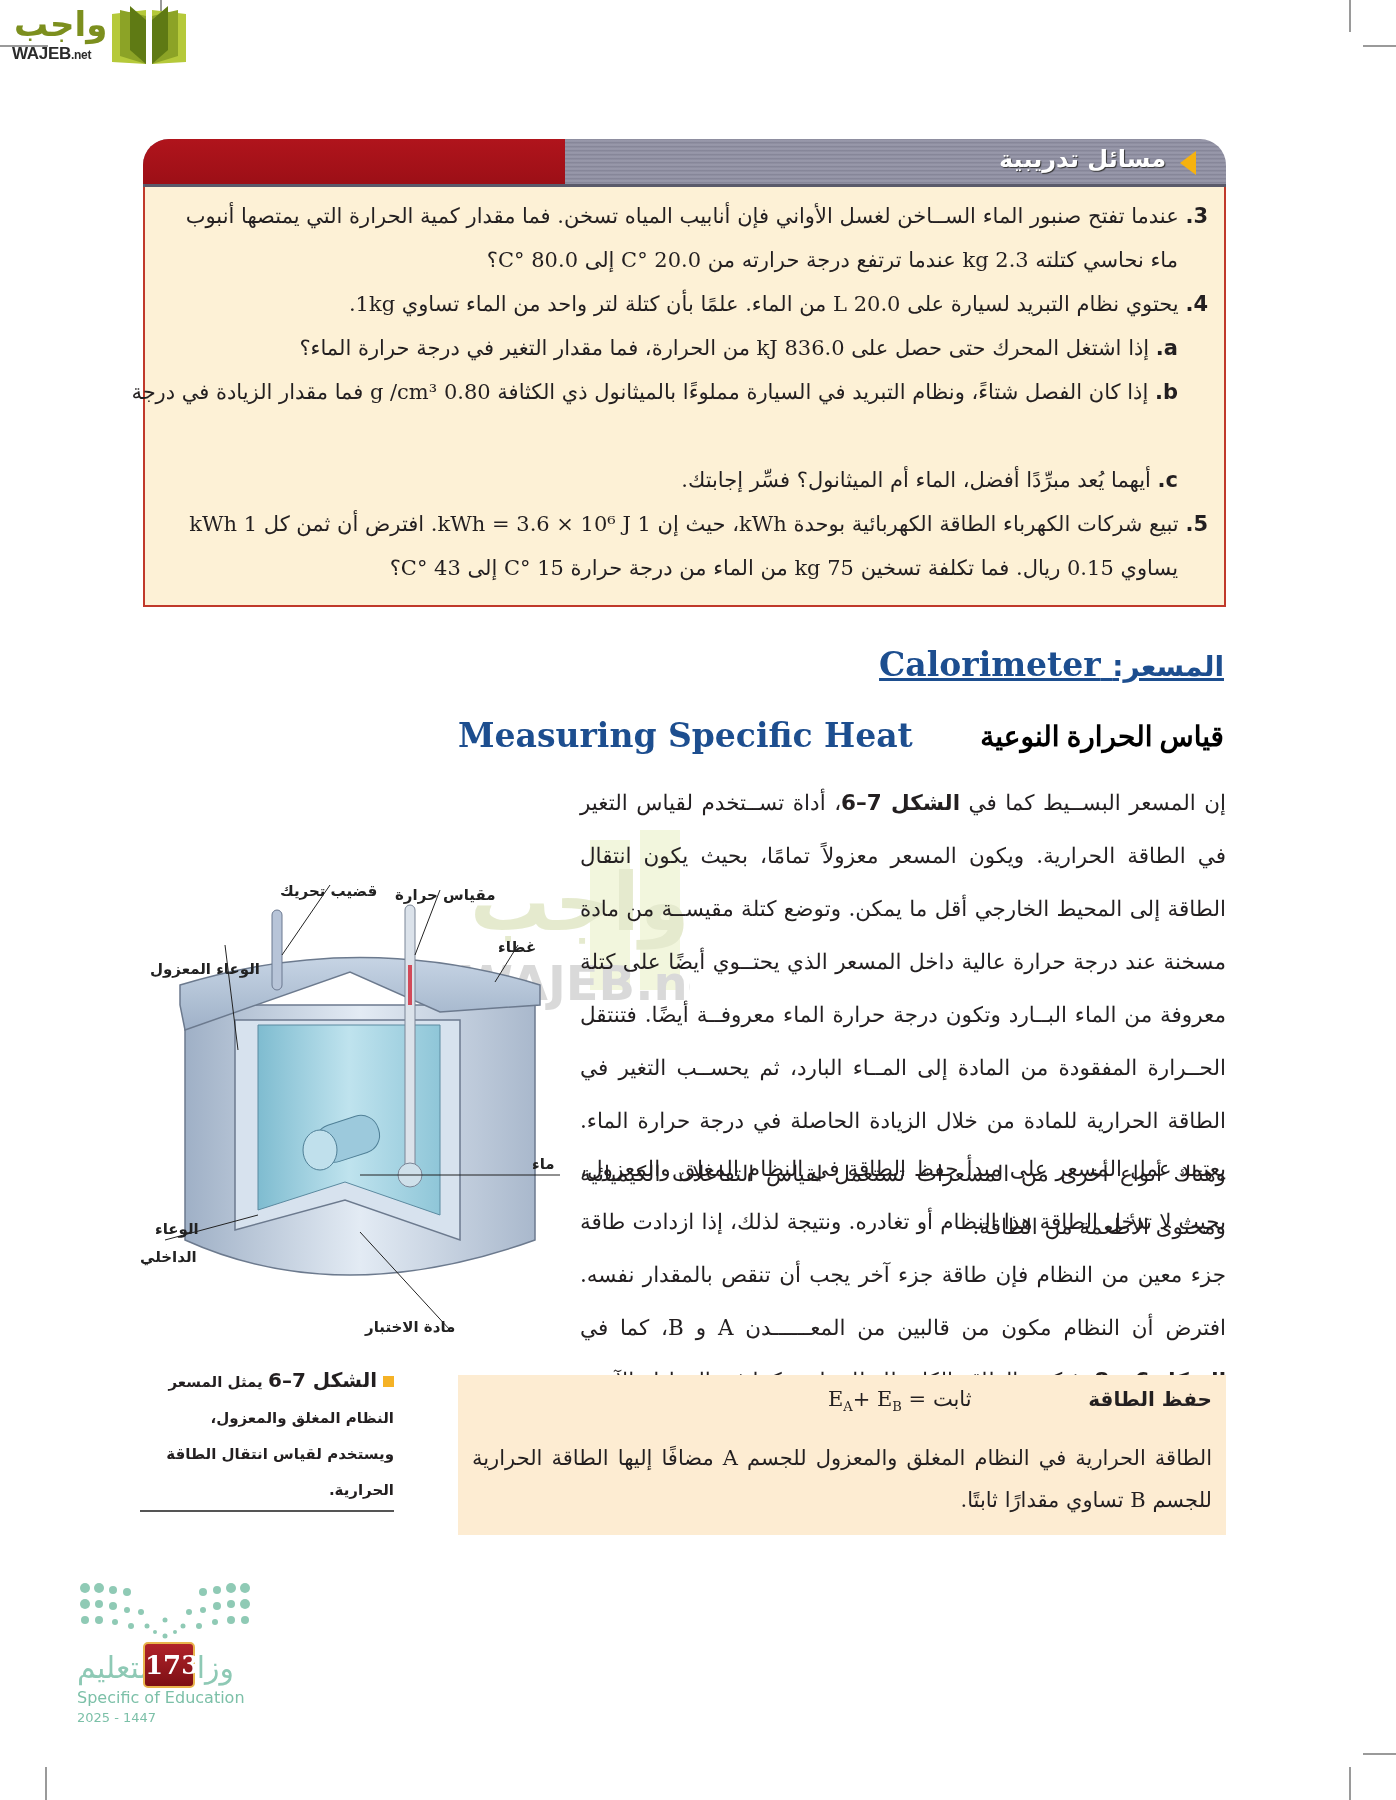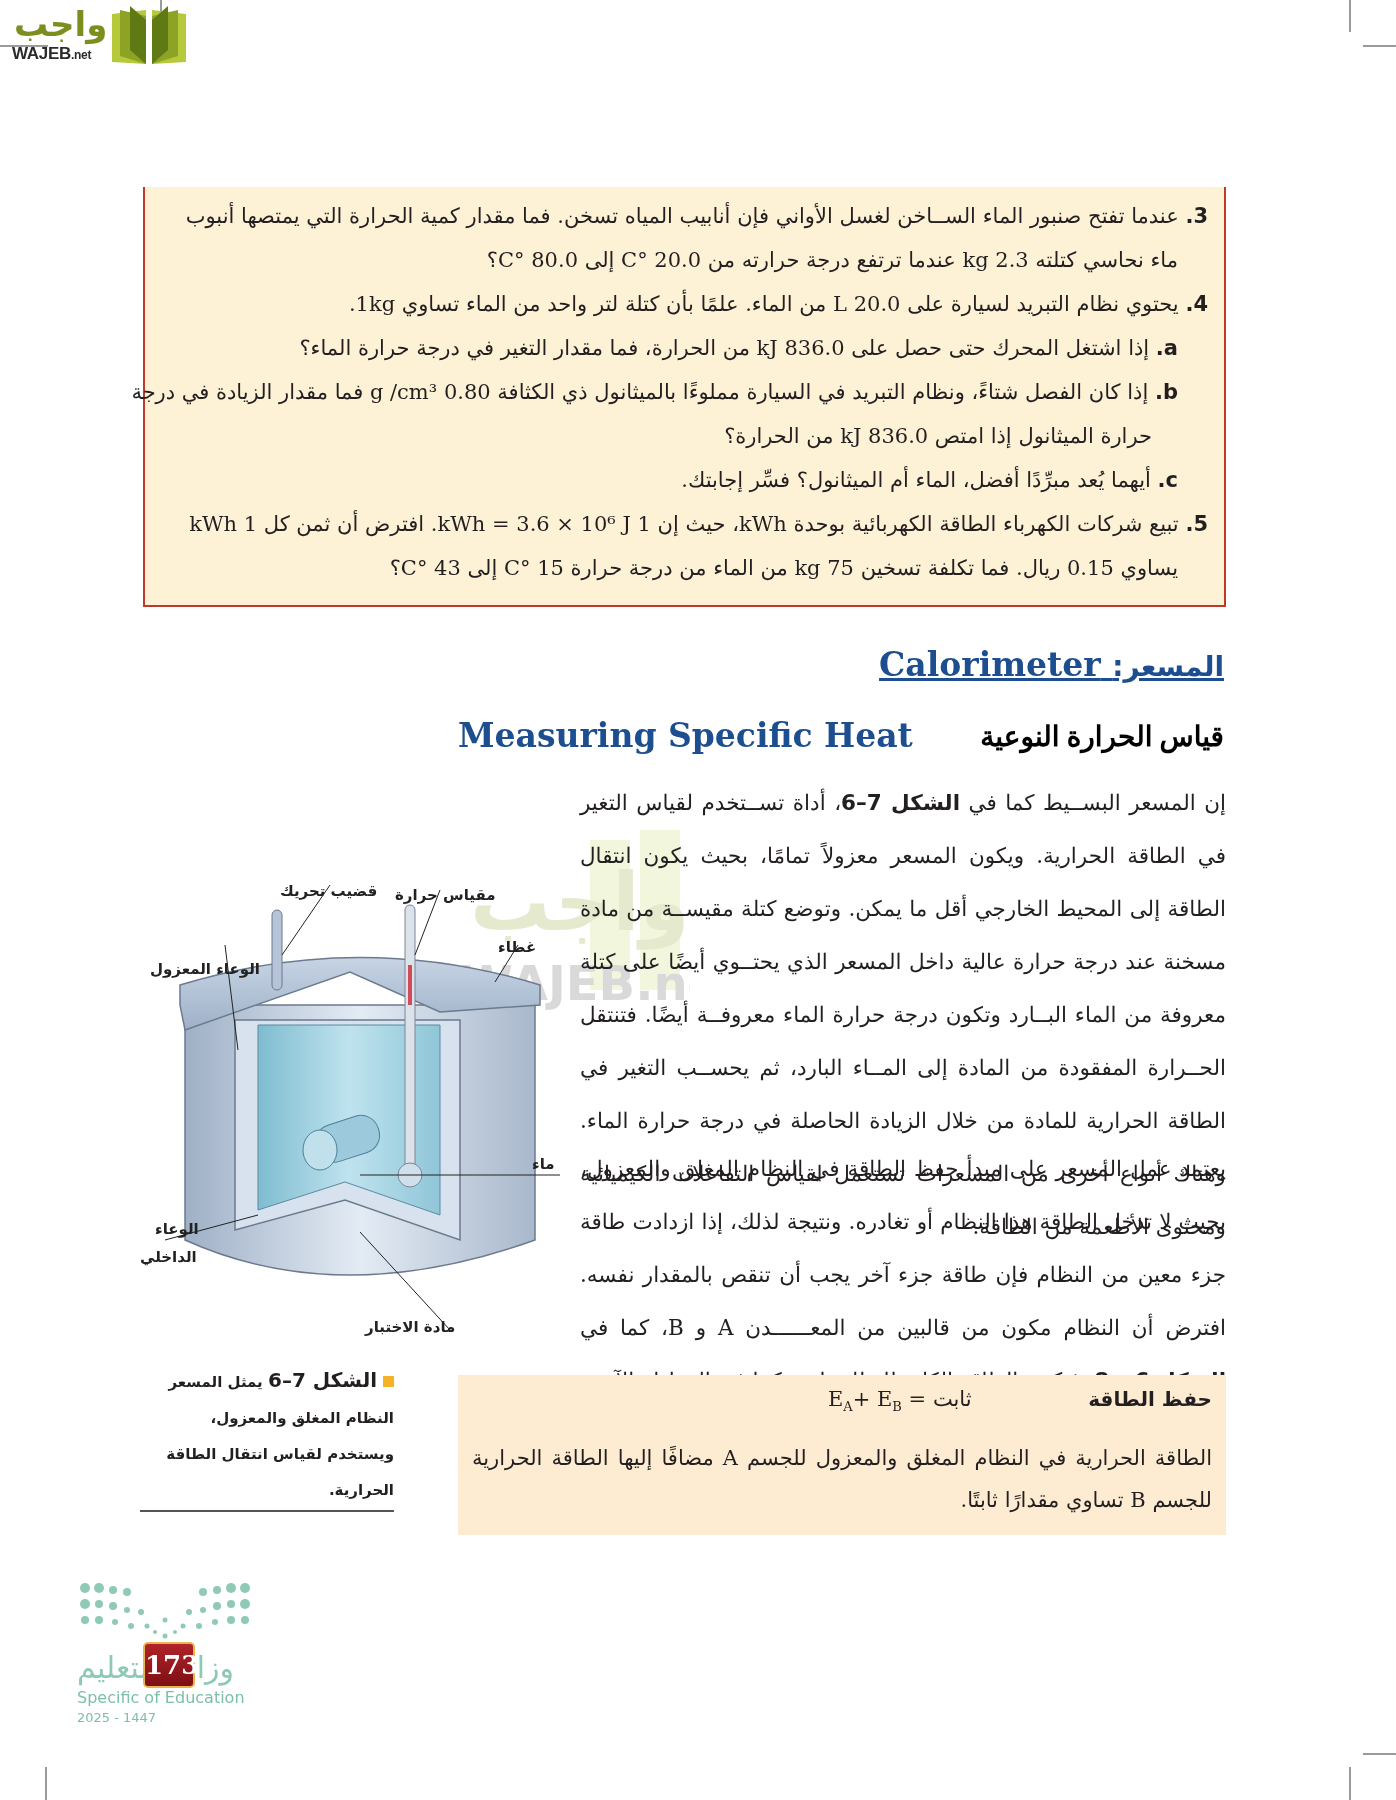--- a/index.html
+++ b/index.html
@@ -92,27 +92,32 @@
     <path d="M4 8 L38 4 L38 58 L4 56 Z" fill="#b5c93a"></path>
     <path d="M78 8 L44 4 L44 58 L78 56 Z" fill="#b5c93a"></path>
     <path d="M12 4 L38 10 L38 58 L12 50 Z" fill="#8ca326"></path>
     <path d="M70 4 L44 10 L44 58 L70 50 Z" fill="#8ca326"></path>
     <path d="M22 0 L38 14 L38 58 L22 44 Z" fill="#5f7a14"></path>
     <path d="M60 0 L44 14 L44 58 L60 44 Z" fill="#5f7a14"></path>
   </svg>
 </div>
 
 <div class="abs practice">
+  <div class="p-header">
+    <div class="red"></div>
+    <div class="shade"></div>
+    <div class="p-tri"></div>
+    <div class="p-title">مسائل تدريبية</div>
+  </div>
   <div class="p-body">
     <div class="q-line" style="right:16px;top:14px;"><span class="q-num">3.</span> <span>عندما تفتح صنبور الماء الســاخن لغسل الأواني فإن أنابيب المياه تسخن. فما مقدار كمية الحرارة التي يمتصها أنبوب</span></div>
     <div class="q-line" style="right:46px;top:58px;"><span>ماء نحاسي كتلته 2.3 kg عندما ترتفع درجة حرارته من 20.0 °C إلى 80.0 °C؟</span></div>
     <div class="q-line" style="right:16px;top:102px;"><span class="q-num">4.</span> <span>يحتوي نظام التبريد لسيارة على 20.0 L من الماء. علمًا بأن كتلة لتر واحد من الماء تساوي 1kg.</span></div>
     <div class="q-line" style="right:46px;top:146px;"><span class="q-num">a.</span> <span>إذا اشتغل المحرك حتى حصل على 836.0 kJ من الحرارة، فما مقدار التغير في درجة حرارة الماء؟</span></div>
     <div class="q-line" style="right:46px;top:190px;"><span class="q-num">b.</span> <span>إذا كان الفصل شتاءً، ونظام التبريد في السيارة مملوءًا بالميثانول ذي الكثافة 0.80 g /cm³ فما مقدار الزيادة في درجة</span></div>
-    <div class="q-line" style="right:72px;top:234px;"><span>حرارة الميثانول إذا امتص 836.0 kJ من الحرارة؟</span></div>
     <div class="q-line" style="right:46px;top:278px;"><span class="q-num">c.</span> <span>أيهما يُعد مبرِّدًا أفضل، الماء أم الميثانول؟ فسِّر إجابتك.</span></div>
     <div class="q-line" style="right:16px;top:322px;margin-left:20px;"><span class="q-num">5.</span> <span>تبيع شركات الكهرباء الطاقة الكهربائية بوحدة kWh، حيث إن 1 kWh = 3.6 × 10⁶ J. افترض أن ثمن كل 1 kWh</span></div>
     <div class="q-line" style="right:46px;top:366px;"><span>يساوي 0.15 ريال. فما تكلفة تسخين 75 kg من الماء من درجة حرارة 15 °C إلى 43 °C؟</span></div>
   </div>
 </div>
 
 <div class="abs h-cal">
   <span class="ar">المسعر:</span>
   <span class="en">Calorimeter</span>
 </div>

